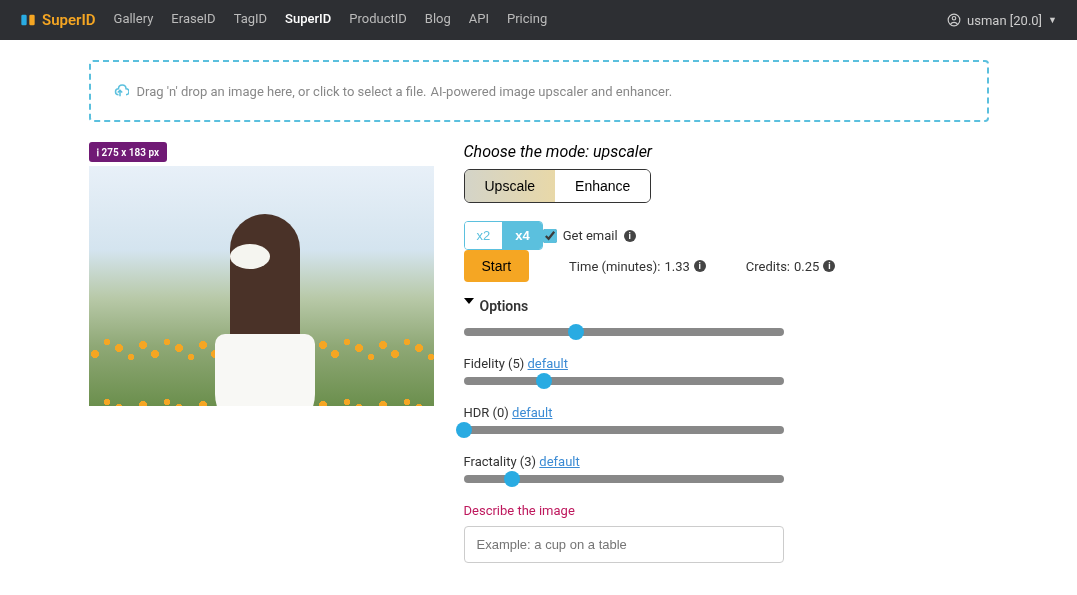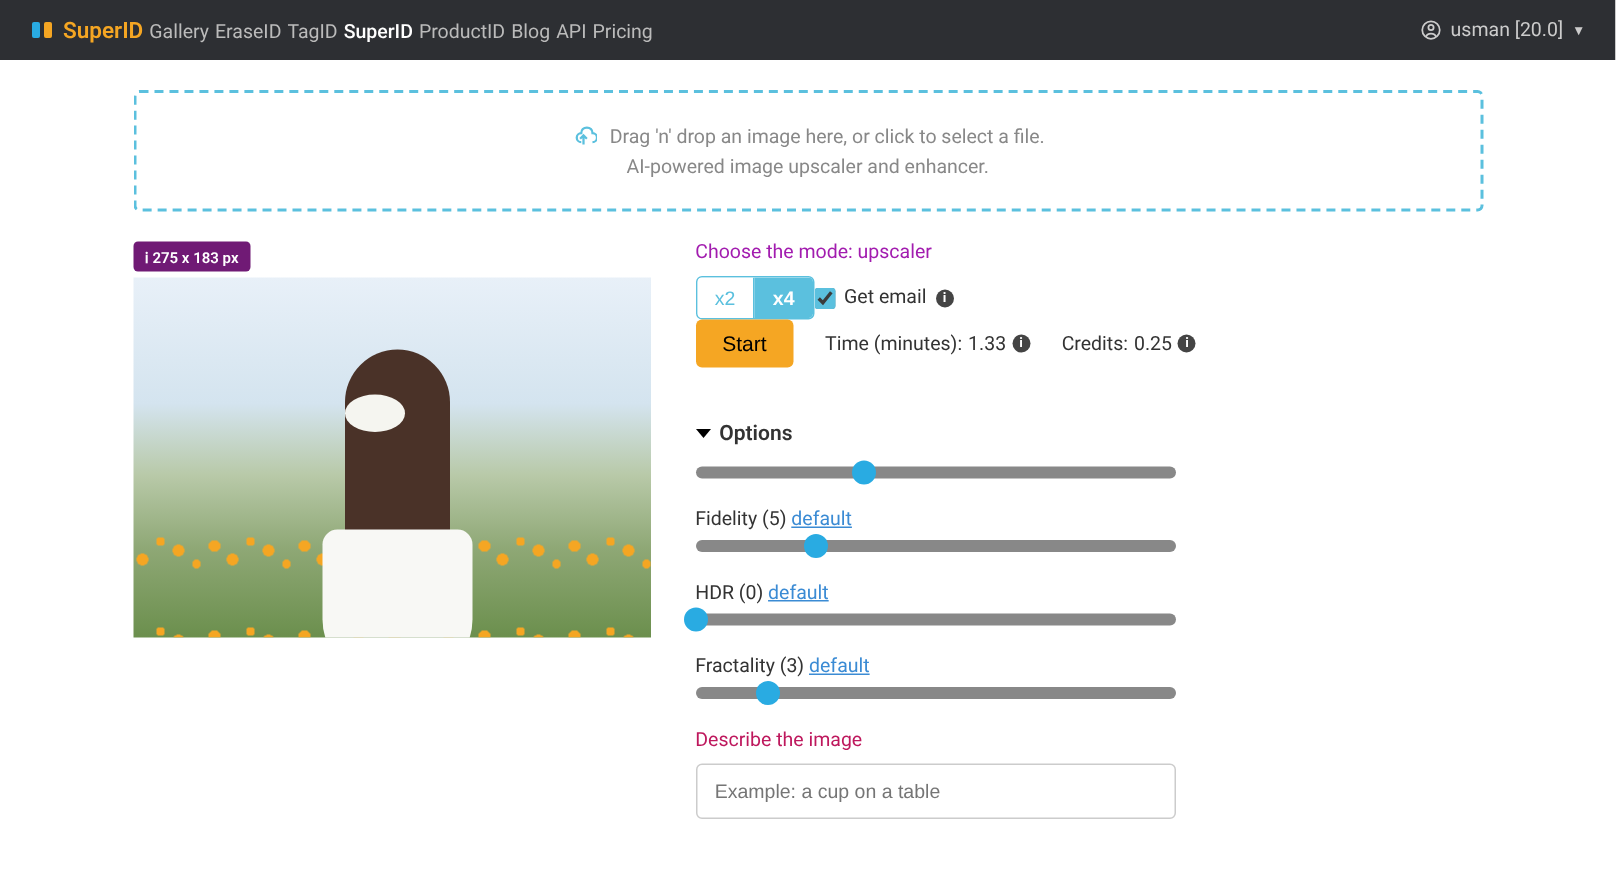--- a/index.html
+++ b/index.html
@@ -1,65 +1,65 @@
 <!DOCTYPE html>
 <html><head>
   <meta charset="utf-8">
   <style>
     * { margin: 0; padding: 0; box-sizing: border-box; }
     body { font-family: -apple-system, BlinkMacSystemFont, "Segoe UI", Roboto, sans-serif; font-size: 14px; color: #333; background: #fff; }
     
     .navbar { background: #2d2f33; height: 40px; display: flex; align-items: center; padding: 0 20px; justify-content: space-between; }
-    .navbar-left { display: flex; align-items: flex-end; gap: 4px; }
+    .navbar-left { display: flex; align-items: flex-start; gap: 18px; }
     .logo { display: flex; align-items: center; gap: 6px; }
     .logo-icon { width: 16px; height: 16px; }
     .logo-text { color: #f5a623; font-weight: 600; font-size: 15px; }
     .nav-link { color: #bbb; text-decoration: none; font-size: 13px; }
     .nav-link.active { color: #fff; font-weight: 500; }
     .navbar-right { display: flex; align-items: center; gap: 6px; color: #ccc; font-size: 13px; }
     .user-icon { width: 14px; height: 14px; }
 
     .container { max-width: 960px; margin: 0 auto; padding: 20px 30px; }
     
     .dropzone { border: 2px dashed #5bc0de; border-radius: 4px; padding: 20px; text-align: center; color: #888; font-size: 13px; margin-bottom: 20px; cursor: pointer; }
-    .dropzone-inner { display: flex; flex-direction: column; align-items: center; gap: 4px; }
+    .dropzone-inner { display: flex; flex-direction: row; align-items: center; gap: 4px; }
     .dropzone-row1 { display: flex; align-items: center; gap: 8px; }
     .cloud-icon { width: 18px; height: 18px; color: #5bc0de; }
     
     .content { display: flex; gap: 30px; }
     .left-col { flex: 0 0 345px; }
     .right-col { flex: 1; }
     
     .img-badge { display: inline-block; background: #701a75; color: #fff; font-size: 10px; font-weight: 600; padding: 3px 8px; border-radius: 3px; margin-bottom: 4px; }
     .preview-img { width: 345px; height: 240px; background: linear-gradient(to bottom, #e8f0f8 0%, #d4e4ef 35%, #b8c9a8 55%, #8fa876 75%, #6b8f4d 100%); position: relative; overflow: hidden; }
     .preview-person { position: absolute; left: 38%; top: 20%; width: 90px; height: 200px; }
     .preview-hair { position: absolute; top: 0; left: 50%; transform: translateX(-50%); width: 70px; height: 140px; background: #4a3228; border-radius: 35px 35px 20px 20px; }
     .preview-bow { position: absolute; top: 30px; left: 10px; width: 40px; height: 25px; background: #f5f5f0; border-radius: 50%; }
     .preview-dress { position: absolute; top: 120px; left: 50%; transform: translateX(-50%); width: 100px; height: 100px; background: #f8f8f5; border-radius: 10px 10px 40px 40px; }
     .preview-flowers { position: absolute; bottom: 0; left: 0; right: 0; height: 100px; background: radial-gradient(circle at 10% 80%, #f5a623 0 4px, transparent 4px), radial-gradient(circle at 30% 60%, #f5a623 0 3px, transparent 3px), radial-gradient(circle at 50% 70%, #f5a623 0 4px, transparent 4px), radial-gradient(circle at 70% 85%, #f5a623 0 3px, transparent 3px), radial-gradient(circle at 90% 65%, #f5a623 0 4px, transparent 4px); background-size: 60px 60px; }
     
-    .mode-label { font-size: 13px; color: #a21caf; margin-bottom: 8px; }
+    .mode-label { font-size: 16px; color: #000000; margin-bottom: 8px; font-style: italic; }
     .tab-group { display: inline-flex; border: 1px solid #333; border-radius: 6px; overflow: hidden; margin-bottom: 18px; }
     .tab-btn { padding: 8px 20px; background: #fff; border: none; cursor: pointer; font-size: 14px; }
     .tab-btn.active { background: linear-gradient(to right, #d4d4c8, #e8d8a8); font-weight: 500; }
     
     .scale-row { display: flex; align-items: center; }
     .scale-group { display: inline-flex; border: 1px solid #5bc0de; border-radius: 4px; overflow: hidden; }
     .scale-btn { padding: 6px 12px; background: #fff; border: none; cursor: pointer; font-size: 13px; color: #5bc0de; }
     .scale-btn.active { background: #5bc0de; color: #fff; font-weight: bold; }
     .scale-btn:first-child { border-right: 1px solid #5bc0de; }
     .email-check { display: flex; align-items: center; gap: 6px; font-size: 13px; justify-content: center; }
     .checkbox { width: 14px; height: 14px; accent-color: #5bc0de; }
     .info-icon { display: inline-block; width: 12px; height: 12px; background: #444; color: #fff; border-radius: 50%; font-size: 9px; text-align: center; line-height: 12px; font-weight: bold; }
     
-    .start-row { display: flex; align-items: center; gap: 21px; margin-bottom: 36px; }
+    .start-row { display: flex; align-items: center; gap: 40px; margin-bottom: 16px; }
     .start-btn { background: #f5a623; color: #000; border: none; padding: 8px 18px; border-radius: 4px; font-size: 14px; cursor: pointer; }
     .stat { font-size: 13px; color: #333; display: flex; align-items: center; gap: 4px; }
     
-    .options-header { display: flex; align-items: center; gap: 6px; font-weight: 600; font-size: 14px; margin-bottom: 14px; cursor: pointer; }
+    .options-header { display: flex; align-items: flex-start; gap: 6px; font-weight: 600; font-size: 14px; margin-bottom: 14px; cursor: pointer; }
     .caret-down { width: 0; height: 0; border-left: 5px solid transparent; border-right: 5px solid transparent; border-top: 6px solid #000; }
     
     .slider-group { margin-bottom: 20px; }
     .slider-label { font-size: 13px; color: #333; margin-bottom: 6px; }
     .default-link { color: #3b8bd4; text-decoration: underline; font-size: 13px; cursor: pointer; }
     .slider-track { position: relative; height: 8px; background: #888; border-radius: 4px; width: 100%; max-width: 320px; }
     .slider-thumb { position: absolute; top: 50%; transform: translate(-50%, -50%); width: 16px; height: 16px; background: #29abe2; border-radius: 50%; cursor: pointer; }
     
     .describe-label { font-size: 13px; color: #be185d; margin-bottom: 8px; }
     .describe-input { width: 100%; max-width: 320px; padding: 10px 12px; border: 1px solid #ccc; border-radius: 4px; font-size: 13px; color: #888; }
@@ -118,20 +118,24 @@
         <div class="preview-person">
           <div class="preview-hair"></div>
           <div class="preview-bow"></div>
           <div class="preview-dress"></div>
         </div>
       </div>
     </div>
 
     <div class="right-col">
       <div class="mode-label"><span>Choose the mode:</span> <span>upscaler</span></div>
+      <div class="tab-group">
+        <button class="tab-btn active">Upscale</button>
+        <button class="tab-btn">Enhance</button>
+      </div>
 
       <div class="scale-row">
         <div class="scale-group">
           <button class="scale-btn">x2</button>
           <button class="scale-btn active">x4</button>
         </div>
         <label class="email-check">
           <input type="checkbox" class="checkbox" checked="" style="">
           <span>Get email</span>
           <span class="info-icon">i</span>

